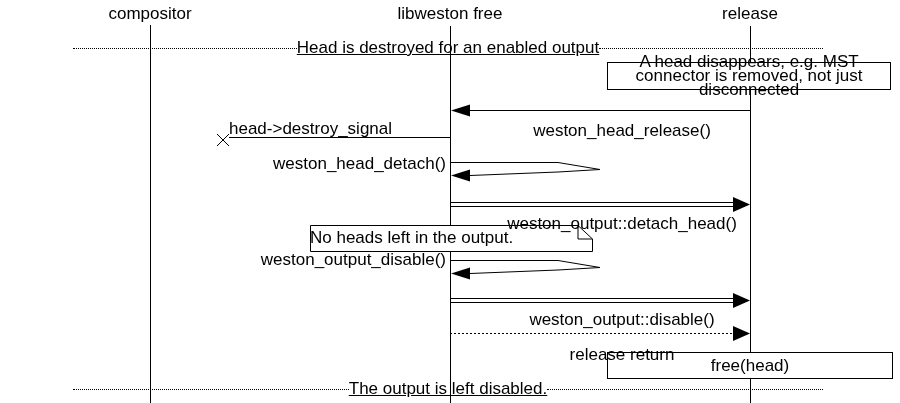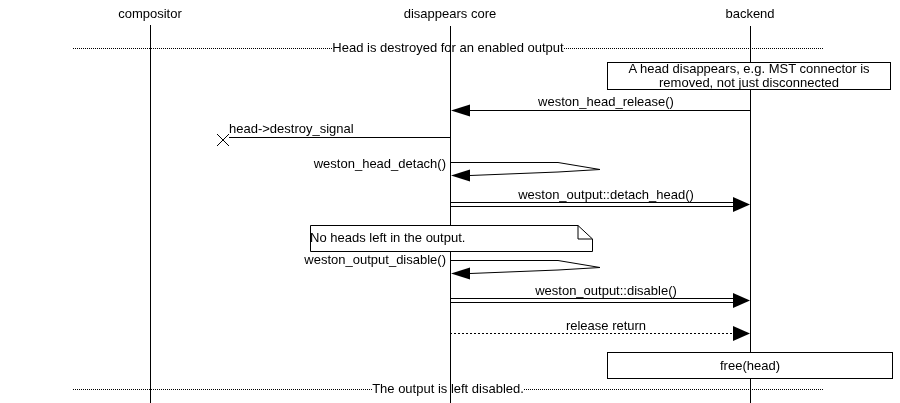--- a/index.html
+++ b/index.html
@@ -1,40 +1,40 @@
 <!DOCTYPE html>
 <html><head>
 <meta charset="utf-8">
 <style>
   html,body{margin:0;padding:0;background:#fff;}
   #diagram{
     position:relative;
     width:900px;height:403px;
     background:#fff;
     font-family:"Liberation Sans","DejaVu Sans",sans-serif;
-    font-size:13px;color:#000;
+    font-size:17px;color:#000;
     overflow:hidden;
   }
   #layer-svg{position:absolute;left:0;top:0;z-index:1;}
   .actor-label{
     position:absolute;top:6px;height:15px;line-height:15px;
     transform:translateX(-50%);white-space:nowrap;z-index:3;
   }
   .divider{
     position:absolute;left:73px;width:750px;height:14px;
-    display:flex;align-items:center;z-index:3;
+    display:flex;align-items:center;z-index:3;text-decoration:underline;
   }
   .divider::before,.divider::after{
     content:"";flex:1;border-top:1px dotted #000;height:0;
   }
   .divider-text{white-space:nowrap;line-height:14px;}
   .msg-label{
     position:absolute;white-space:nowrap;line-height:14px;z-index:3;text-align:center;
   }
-  .msg-label.center{width:300px;left:456px;text-align:center;}
+  .msg-label.center{width:300px;left:472px;text-align:center;margin-top:29px;}
   .msg-label.rightalign{width:200px;left:246px;text-align:right;}
   .box-note{
     position:absolute;background:#fff;border:1px solid #000;
     display:flex;align-items:center;justify-content:center;
     text-align:center;line-height:14px;z-index:2;box-sizing:border-box;
   }
   .note-text{
     position:absolute;z-index:3;line-height:14px;
   }
 </style>
@@ -91,22 +91,22 @@
       <polygon points="750,300.5 733,293 733,308" fill="#000"></polygon>
     </g>
 
     <g>
       <line x1="450" y1="333.5" x2="734" y2="333.5" stroke="#000" stroke-width="1" stroke-dasharray="2,2"></line>
       <polygon points="750,333.5 733,326 733,341" fill="#000"></polygon>
     </g>
   </svg>
 
   <div class="actor-label" style="left:150px">compositor</div>
-  <div class="actor-label" style="left:450px">disappears core</div>
-  <div class="actor-label" style="left:750px">backend</div>
+  <div class="actor-label" style="left:450px">libweston free</div>
+  <div class="actor-label" style="left:750px">release</div>
 
   <div class="divider" style="top:41px">
     <span class="divider-text">Head is destroyed for an enabled output</span>
   </div>
 
   <div class="box-note" style="left:607px;top:62px;width:284px;height:28px;padding:0 10px;">A head disappears, e.g. MST connector is removed, not just disconnected</div>
 
   <div class="msg-label center" style="top:95px">weston_head_release()</div>
 
   <div class="msg-label" style="left:229px;top:122px">head-&gt;destroy_signal</div>

